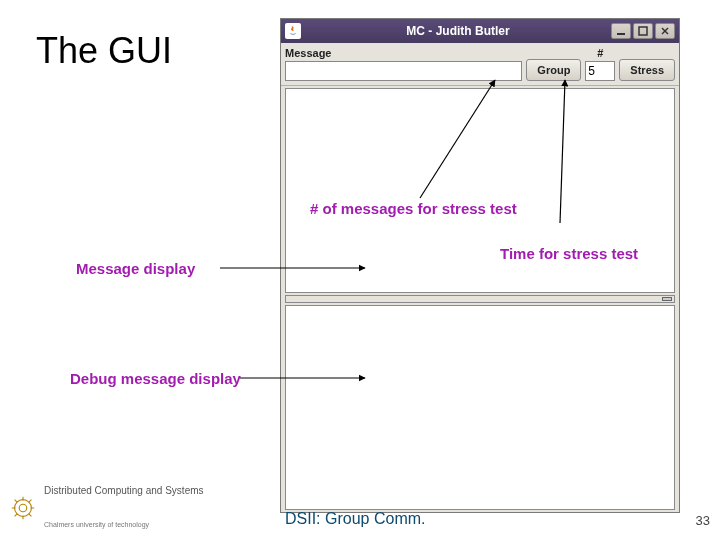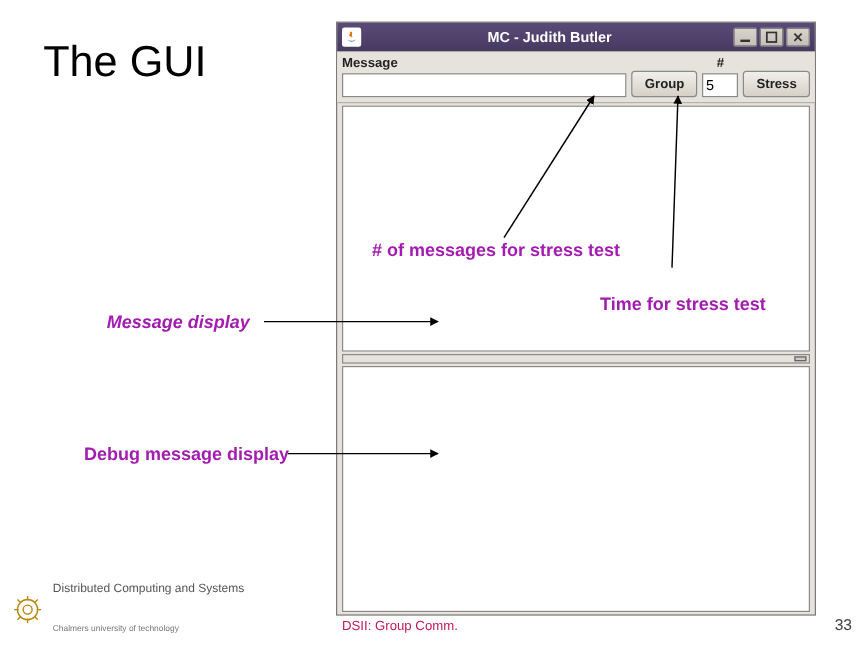--- a/index.html
+++ b/index.html
@@ -31,33 +31,33 @@
   
   #pane-top,#pane-bot{flex:1;background:#fff;border:1px solid #8a8a8a;margin:2px 4px;min-height:0;overflow:auto;}
   #splitter{height:8px;border:1px solid #8a8a8a;margin:0 4px;background:#e6e3dd;position:relative;cursor:row-resize;}
   #splitter .nub{position:absolute;right:2px;top:1px;width:10px;height:4px;border:1px solid #666;background:#ccc;}
   #splitter .nub2{top:auto;bottom:1px;}
 
   
   .ann{position:absolute;font-size:15px;color:#a21caf;font-weight:bold;}
   #ann-count{left:310px;top:200px;}
   #ann-time{left:500px;top:225px;text-align:right;line-height:18px;margin-top:20px;}
-  #ann-msgpane{left:89px;top:260px;font-style:italic;}
+  #ann-msgpane{left:76px;top:260px;}
   #ann-dbgpane{left:70px;top:370px;}
 
   
   #arrows{position:absolute;left:0;top:0;pointer-events:none;}
 
   
   #footer-logo{position:absolute;left:8px;bottom:10px;display:flex;align-items:center;gap:6px;}
   #footer-logo .gear svg{width:30px;height:30px;display:block;}
   #footer-logo .txt{display:flex;flex-direction:column;line-height:11px;gap:23px;}
   #footer-logo .txt .t1{font-size:10px;color:#555;}
   #footer-logo .txt .t2{font-size:7px;color:#777;}
-  #footer-center{position:absolute;left:285px;bottom:12px;font-size:11px;color:#be185d;}
+  #footer-center{position:absolute;left:285px;bottom:12px;font-size:16px;color:#0c4a6e;}
   #footer-pagenum{position:absolute;right:10px;bottom:12px;font-size:13px;color:#444;margin-left:36px;}
 </style>
 </head>
 <body>
 
 <div id="slide-title">The GUI</div>
 
 <div id="win">
   <div id="titlebar">
     <span class="java-icon">

